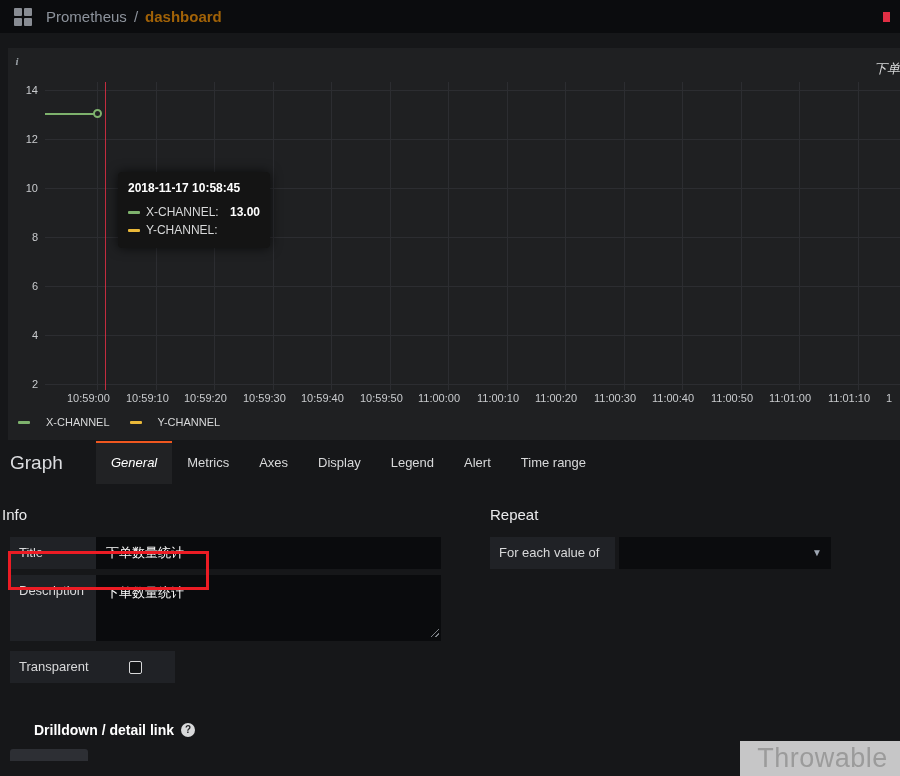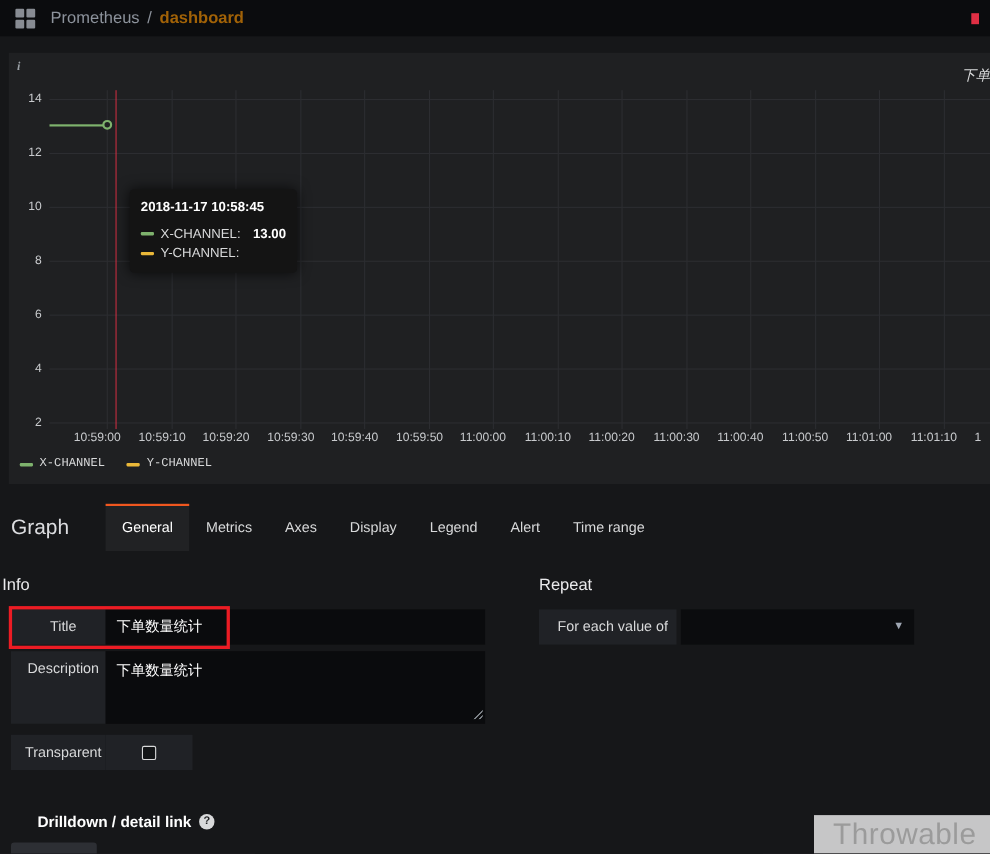--- a/index.html
+++ b/index.html
@@ -29,33 +29,33 @@
   .y-tick { position:absolute; left:2px; width:28px; text-align:right; font-size:11px; color:#c9cbce; line-height:16px; }
   .x-tick { position:absolute; top:310px; width:60px; text-align:left; font-size:11px; color:#c9cbce; }
 
   .tooltip { position:absolute; left:73px; top:90px; width:152px; background:#141414; border-radius:4px; padding:9px 10px; z-index:10; box-shadow:0 0 12px rgba(0,0,0,.7); }
   .tt-head { font-size:12px; font-weight:700; color:#fff; margin-bottom:8px; white-space:nowrap; }
   .tt-row { display:flex; align-items:center; gap:6px; font-size:12px; color:#d8d9da; height:18px; }
   .tt-dash { width:12px; height:3px; border-radius:1px; flex:none; }
   .tt-val { font-weight:700; color:#fff; margin-left:auto; }
 
   .legend { position:absolute; left:10px; top:368px; display:flex; gap:20px; align-items:center; }
-  .lg-item { display:flex; align-items:center; gap:6px; cursor:pointer;font-family:Liberation Mono, monospace; }
+  .lg-item { display:flex; align-items:center; gap:16px; cursor:pointer; }
   .lg-dash { width:12px; height:3px; border-radius:1px; }
   .lg-label { font-size:11px; color:#d8d9da; font-weight:500; }
 
   
-  .editor { position:absolute; left:0; top:443px; width:800px; height:333px; }
+  .editor { position:absolute; left:0; top:426px; width:800px; height:333px; }
   .graph-title { position:absolute; left:10px; top:15px; height:43px; line-height:43px; font-size:19px; color:#dcdde0; }
   .tabs { position:absolute; left:96px; top:15px; height:43px; display:flex; }
   .tab { padding:0 15px; line-height:40px; font-size:13px; color:#d8d9da; border-top:2px solid transparent; cursor:pointer; }
-  .tab.active { border-top-color:#f0571f; background:rgba(255,255,255,.05); color:#fff; }
+  .tab.active { border-top-color:#f0571f; background:rgba(255,255,255,.05); color:#fff;font-style:italic; }
 
   .section-h { position:absolute; font-size:15px; font-weight:500; color:#eaeaec; }
-  .f-label { position:absolute; background:#202226; color:#d8d9da; font-size:13px;text-align:center; }
+  .f-label { position:absolute; background:#202226; color:#d8d9da; font-size:13px; }
   .f-input { position:absolute; background:#0a0b0d; border:none; outline:none; color:#fff; font-size:13px; font-family:inherit; }
   textarea.f-input { resize:none; line-height:1.5; }
   .resize-corner { position:absolute; left:429px; top:201px; width:10px; height:10px; background:repeating-linear-gradient(-45deg, transparent 0 2px, #9aa0a6 2px 3px); clip-path:polygon(100% 0, 100% 100%, 0 100%); opacity:.8; }
   .switch-cell { position:absolute; left:96px; top:225px; width:79px; height:32px; background:#202226; display:flex; align-items:center; justify-content:center; }
   .checkbox { width:13px; height:13px; border:1px solid #d8d9da; border-radius:2px; background:#131517; cursor:pointer; }
   .dropdown { position:absolute; left:619px; top:111px; width:212px; height:32px; background:#0b0c0e; cursor:pointer; }
   .caret { position:absolute; right:9px; top:0; line-height:32px; color:#9fa7b3; font-size:10px; }
   .drilldown { position:absolute; left:2px; top:296px; display:flex; align-items:center; gap:7px; }
   .drilldown-text { font-size:14px; font-weight:700; color:#fff;margin-left:32px; }
   .help-icon { width:14px; height:14px; border-radius:50%; background:#d8d9da; color:#1f2022; font-size:10px; font-weight:700; text-align:center; line-height:14px; cursor:pointer; }

